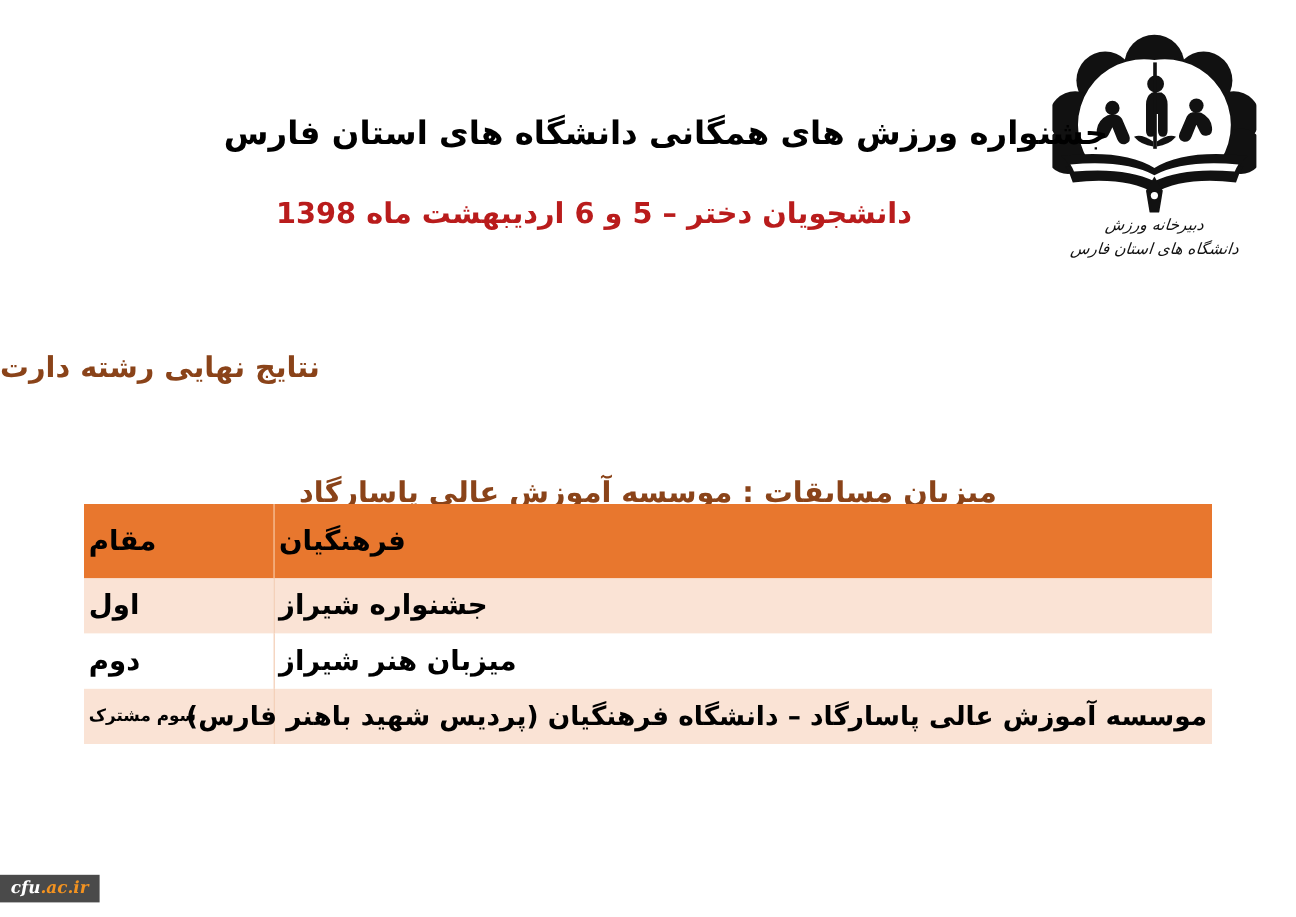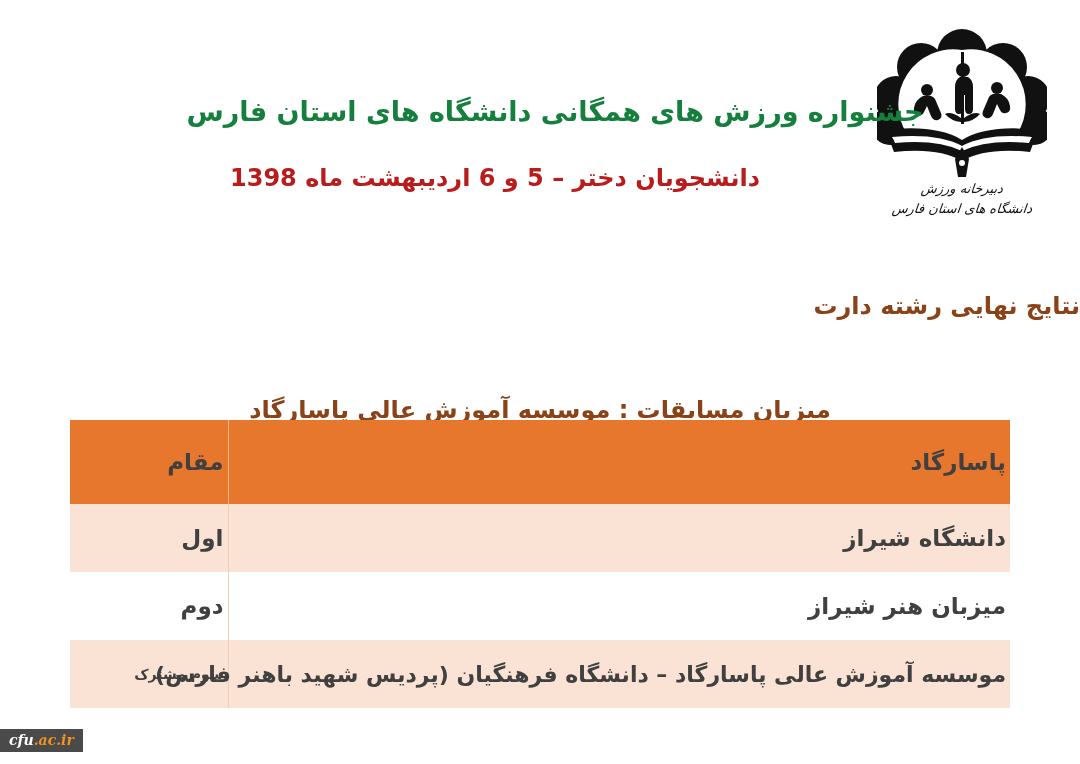--- a/index.html
+++ b/index.html
@@ -58,42 +58,42 @@
   
   .title-area {
     position: absolute;
     top: 96px;
     left: 0;
     width: 1080px;
     text-align: center;
     direction: rtl;
   }
   .title-main {
-    color: #15803d;
+    color: #000000;
     font-size: 27px;
     font-weight: bold;
     line-height: 1.2;
     margin: 0;
     padding: 0 90px 0 120px;
   }
   .title-sub {
     color: #b91c1c;
     font-size: 24px;
     font-weight: bold;
     margin: 0;
     padding: 36px 210px 0 120px;
     line-height: 1.2;
   }
 
   .heading-results {
     position: absolute;
     top: 292px;
     left: 0;
     width: 1080px;
-    text-align: right;
+    text-align: left;
     color: #8A4319;
     font-size: 24px;
     font-weight: bold;
     direction: rtl;
   }
   .heading-host {
     position: absolute;
     top: 364px;
     left: 0;
     width: 1080px;
@@ -117,25 +117,25 @@
     width: 940px;
     border-collapse: collapse;
     table-layout: fixed;
     direction: rtl;
   }
   table.results col.col-rank { width: 158px; }
   table.results col.col-univ { width: 782px; }
 
   table.results th,
   table.results td {
-    text-align: right;
+    text-align: left;
     vertical-align: middle;
-    color: #404040;
-    font-weight: bold;
-    padding: 16px 4px;
+    color: #000000;
+    font-weight: bold;
+    padding: 5px 4px;
     border-left: 1px solid #F3CDB4;
     border-right: 1px solid #F3CDB4;
   }
   table.results th:first-child,
   table.results td:first-child {
     border-right: none;
   }
   table.results th:last-child,
   table.results td:last-child {
     border-left: none;
@@ -241,27 +241,27 @@
   <div class="heading-host">میزبان مسابقات : موسسه آموزش عالی پاسارگاد</div>
 
   <div class="results-table-wrap">
     <table class="results">
       <colgroup>
         <col class="col-univ">
         <col class="col-rank">
       </colgroup>
       <thead>
         <tr>
-          <th>پاسارگاد</th>
+          <th>فرهنگیان</th>
           <th>مقام</th>
         </tr>
       </thead>
       <tbody>
         <tr class="row-odd">
-          <td>دانشگاه شیراز</td>
+          <td>جشنواره شیراز</td>
           <td>اول</td>
         </tr>
         <tr class="row-even">
           <td>میزبان هنر شیراز</td>
           <td>دوم</td>
         </tr>
         <tr class="row-odd">
           <td class="univ-long">موسسه آموزش عالی پاسارگاد – دانشگاه فرهنگیان (پردیس شهید باهنر فارس)</td>
           <td class="rank-long">سوم مشترک</td>
         </tr>

